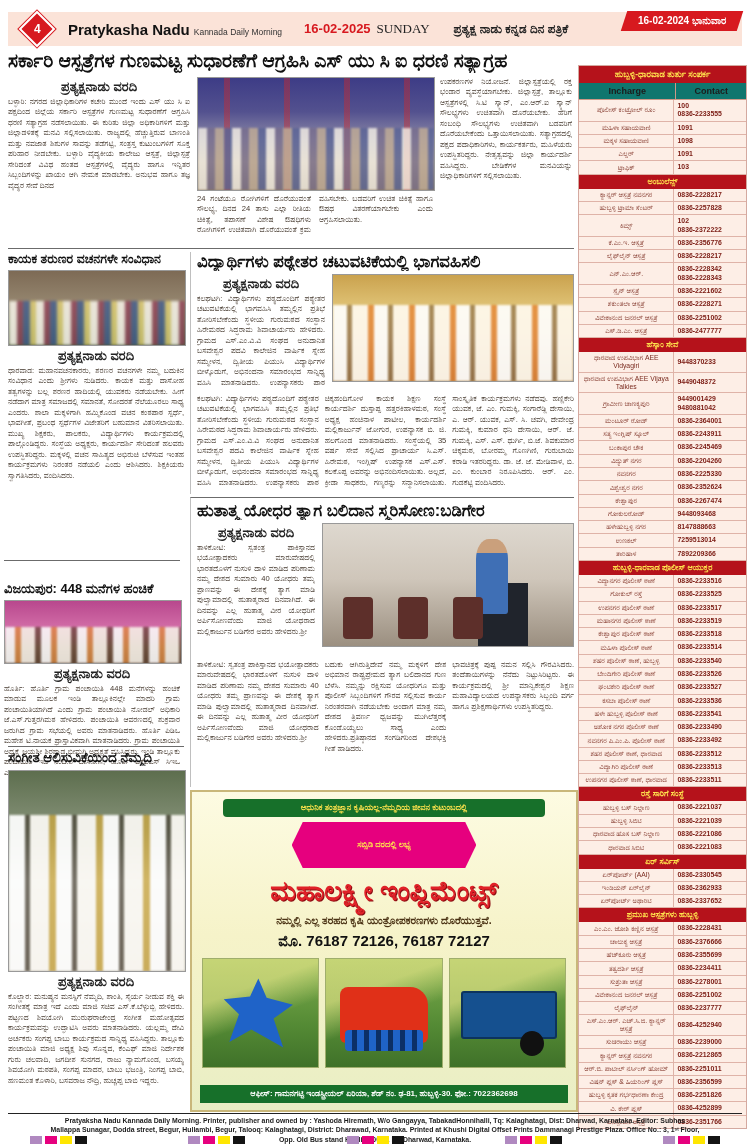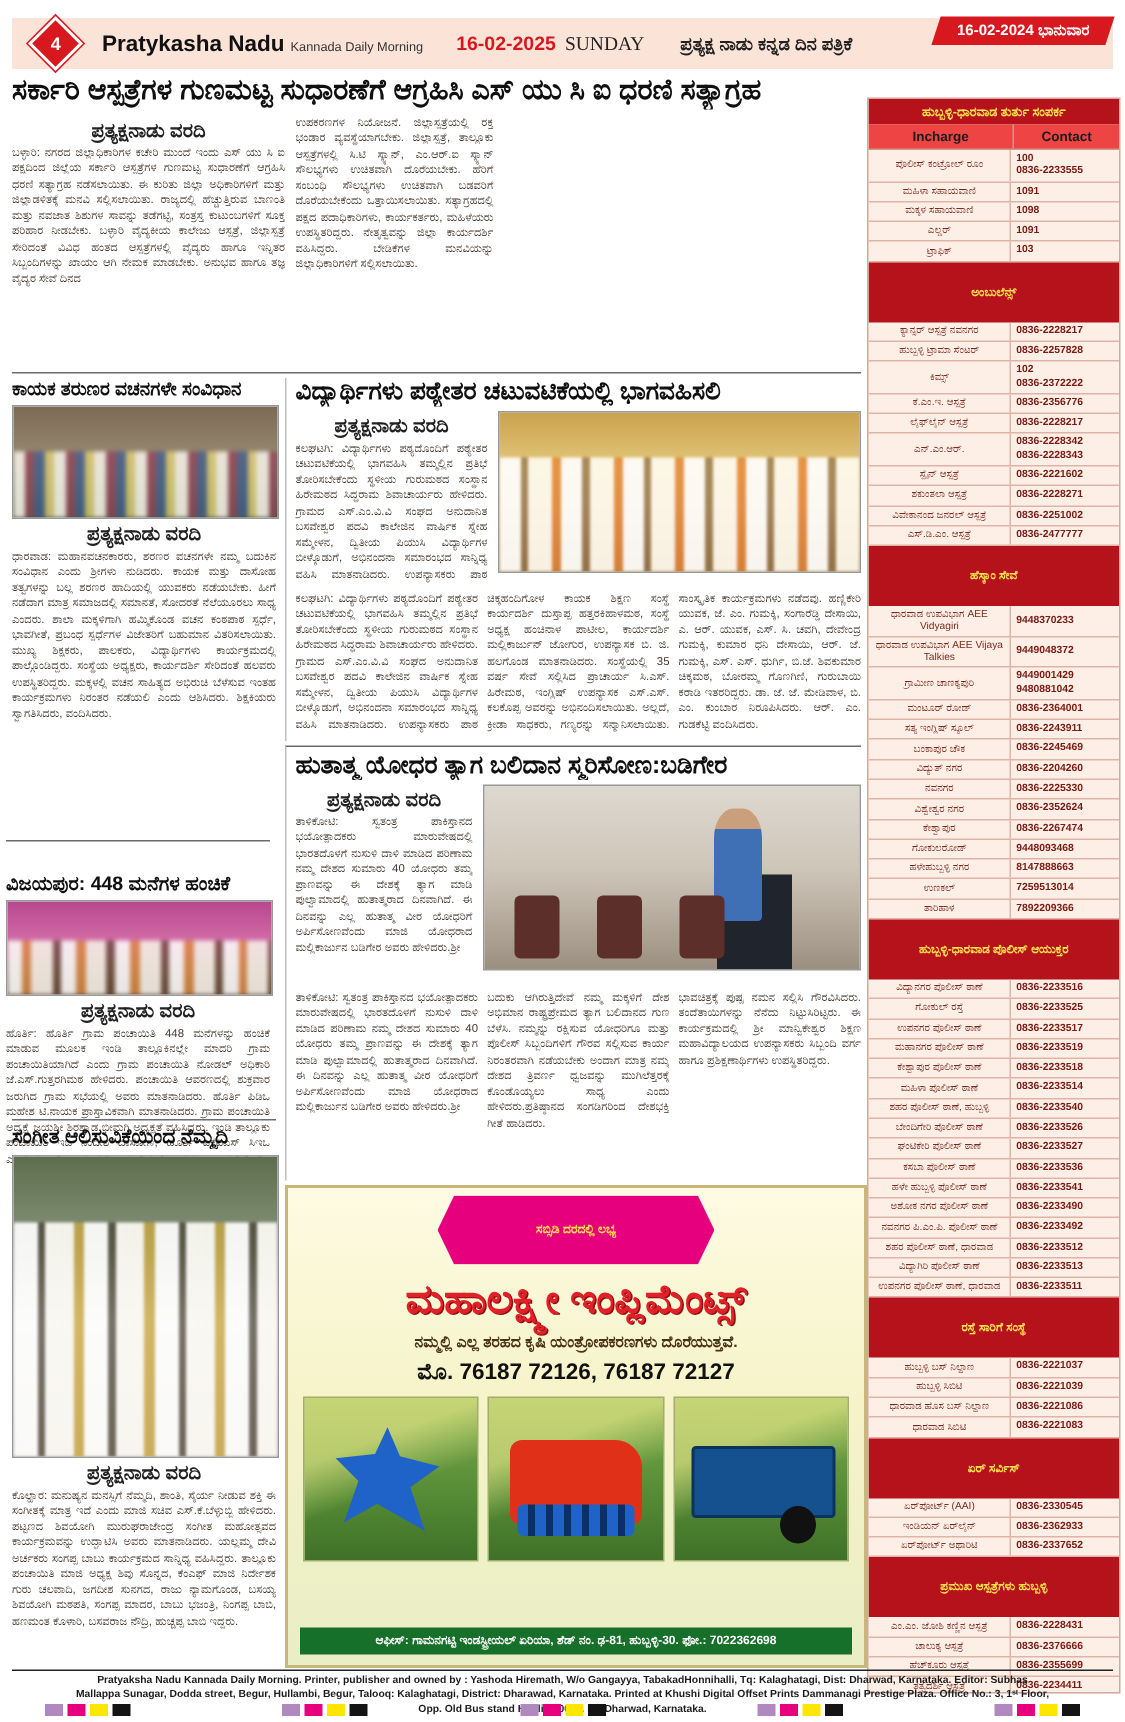--- a/index.html
+++ b/index.html
@@ -42,25 +42,25 @@
   .ph-meeting .chair{position:absolute;bottom:6%;width:12%;height:34%;background:#5d2f2a;border-radius:4px;}
   .ph-event{background:linear-gradient(180deg,#b8478d 0%,#d06aa5 40%,#8c6f62 75%,#665243 100%);}
   .ph-event:after{content:"";position:absolute;left:0;right:0;bottom:0;height:58%;background:
      repeating-linear-gradient(90deg,rgba(255,255,255,.85) 0 10px,rgba(230,140,60,.7) 10px 16px,rgba(250,245,235,.85) 16px 30px,rgba(90,60,40,.6) 30px 36px);filter:blur(1.3px);}
   .ph-felicit{background:linear-gradient(180deg,#5d6e4e 0%,#87937a 30%,#cfd2c6 55%,#b9b3a4 100%);}
   .ph-felicit:after{content:"";position:absolute;left:0;right:0;bottom:0;height:78%;background:
      repeating-linear-gradient(90deg,rgba(255,255,255,.92) 0 16px,rgba(60,50,40,.6) 16px 21px,rgba(252,250,245,.92) 21px 40px,rgba(210,170,60,.7) 40px 47px);filter:blur(1.1px);}
   
   .sidebar{position:absolute;left:578px;top:65px;width:167px;height:1062px;background:#fdeee6;border:1px solid #d4a9a0;overflow:hidden;}
   .sb-title{background:#b5121b;color:#ffe34d;font-size:8.5px;font-weight:bold;text-align:center;padding:3px 2px;}
-  .sb-head{display:flex;background:#ef4444;border-bottom:1px solid #c98;}
+  .sb-head{display:flex;background:#0f766e;border-bottom:1px solid #c98;}
   .sb-head div{font-size:9px;font-weight:bold;color:#1c1c1c;text-align:center;padding:3px 0;}
   .sb-head div:first-child{width:58%;border-right:1px solid #c98;}
   .sb-head div:last-child{width:42%;}
-  .sb-sec{background:#b5121b;color:#ffe34d;font-size:8px;font-weight:bold;text-align:center;padding:15px 2px;}
+  .sb-sec{background:#b5121b;color:#ffe34d;font-size:8px;font-weight:bold;text-align:center;padding:2px 2px;}
   .sb-row{display:flex;border-bottom:1px solid #dfb3a8;align-items:stretch;}
   .sb-name{width:58%;font-size:6.8px;color:#7a2a1e;text-align:center;padding:2px 2px;border-right:1px solid #dfb3a8;display:flex;align-items:center;justify-content:center;line-height:1.15;}
   .sb-contact{width:42%;font-size:6.9px;font-weight:bold;color:#7a1a12;padding:2px 3px;display:flex;align-items:center;white-space:pre-line;line-height:1.2;}
   
   .ad{position:absolute;left:190px;top:790px;width:384px;height:318px;border:2px solid #c9b77a;background:linear-gradient(180deg,#fdfbe2 0%,#f6f3c9 45%,#e9eec4 100%);overflow:hidden;}
   .ad-banner{margin:7px auto 0;width:82%;background:#17702a;color:#ffe34d;font-size:8.2px;font-weight:bold;text-align:center;padding:4px 4px;border-radius:4px;}
   .ad-ribbon{margin:5px auto 0;width:46%;background:#e6007e;color:#ffe34d;font-size:8.2px;font-weight:bold;text-align:center;padding:18px 4px;clip-path:polygon(6% 0,94% 0,100% 50%,94% 100%,6% 100%,0 50%);}
   .ad-title{margin-top:8px;text-align:center;font-size:27px;font-weight:bold;color:#e02128;text-shadow:1px 1px 0 #8a0d12;white-space:nowrap;}
   .ad-tag{margin-top:7px;text-align:center;font-size:10.5px;font-weight:bold;color:#4a3214;}
   .ad-phone{margin-top:5px;text-align:center;font-size:15px;font-weight:bold;color:#111;}
@@ -95,20 +95,24 @@
     <div class="date-badge"><span>16-02-2024 ಭಾನುವಾರ</span></div>
   </div>
 
   <div style="position:absolute;left:8px;top:50px;width:566px;height:194px;">
     <div class="headline" style="font-size:19px;line-height:1.2;">ಸರ್ಕಾರಿ ಆಸ್ಪತ್ರೆಗಳ ಗುಣಮಟ್ಟ ಸುಧಾರಣೆಗೆ ಆಗ್ರಹಿಸಿ ಎಸ್ ಯು ಸಿ ಐ ಧರಣಿ ಸತ್ಯಾಗ್ರಹ</div>
     <div style="display:flex;gap:7px;margin-top:4px;height:160px;">
       <div style="width:182px;">
         <div class="byline">ಪ್ರತ್ಯಕ್ಷನಾಡು ವರದಿ</div>
         <div class="btxt" style="height:146px;">ಬಳ್ಳಾರಿ: ನಗರದ ಜಿಲ್ಲಾಧಿಕಾರಿಗಳ ಕಚೇರಿ ಮುಂದೆ ಇಂದು ಎಸ್ ಯು ಸಿ ಐ ಪಕ್ಷದಿಂದ ಜಿಲ್ಲೆಯ ಸರ್ಕಾರಿ ಆಸ್ಪತ್ರೆಗಳ ಗುಣಮಟ್ಟ ಸುಧಾರಣೆಗೆ ಆಗ್ರಹಿಸಿ ಧರಣಿ ಸತ್ಯಾಗ್ರಹ ನಡೆಸಲಾಯಿತು. ಈ ಕುರಿತು ಜಿಲ್ಲಾ ಅಧಿಕಾರಿಗಳಿಗೆ ಮತ್ತು ಜಿಲ್ಲಾಡಳಿತಕ್ಕೆ ಮನವಿ ಸಲ್ಲಿಸಲಾಯಿತು. ರಾಜ್ಯದಲ್ಲಿ ಹೆಚ್ಚುತ್ತಿರುವ ಬಾಣಂತಿ ಮತ್ತು ನವಜಾತ ಶಿಶುಗಳ ಸಾವನ್ನು ತಡೆಗಟ್ಟಿ, ಸಂತ್ರಸ್ತ ಕುಟುಂಬಗಳಿಗೆ ಸೂಕ್ತ ಪರಿಹಾರ ನೀಡಬೇಕು. ಬಳ್ಳಾರಿ ವೈದ್ಯಕೀಯ ಕಾಲೇಜು ಆಸ್ಪತ್ರೆ, ಜಿಲ್ಲಾಸ್ಪತ್ರೆ ಸೇರಿದಂತೆ ವಿವಿಧ ಹಂತದ ಆಸ್ಪತ್ರೆಗಳಲ್ಲಿ ವೈದ್ಯರು ಹಾಗೂ ಇನ್ನಿತರ ಸಿಬ್ಬಂದಿಗಳನ್ನು ಖಾಯಂ ಆಗಿ ನೇಮಕ ಮಾಡಬೇಕು. ಅನುಭವ ಹಾಗೂ ತಜ್ಞ ವೈದ್ಯರ ಸೇವೆ ದಿನದ</div>
       </div>
+      <div style="width:236px;">
+        <div class="photo ph-crowd" style="width:236px;height:112px;"></div>
+        <div class="btxt" style="height:42px;margin-top:3px;column-count:2;column-gap:8px;">24 ಗಂಟೆಯೂ ರೋಗಿಗಳಿಗೆ ದೊರೆಯುವಂತೆ ಸೌಲಭ್ಯ, ದಿನದ 24 ತಾಸು ಎಲ್ಲಾ ರೀತಿಯ ಚಿಕಿತ್ಸೆ, ತಪಾಸಣೆ ವಿಶೇಷ ಔಷಧಿಗಳು ರೋಗಿಗಳಿಗೆ ಉಚಿತವಾಗಿ ದೊರೆಯುವಂತೆ ಕ್ರಮ ವಹಿಸಬೇಕು. ಬಡವರಿಗೆ ಉಚಿತ ಚಿಕಿತ್ಸೆ ಹಾಗೂ ಔಷಧ ವಿತರಣೆಯಾಗಬೇಕು ಎಂದು ಆಗ್ರಹಿಸಲಾಯಿತು.</div>
+      </div>
       <div style="width:132px;">
         <div class="btxt" style="height:158px;">ಉಪಕರಣಗಳ ನಿಯೋಜನೆ. ಜಿಲ್ಲಾಸ್ಪತ್ರೆಯಲ್ಲಿ ರಕ್ತ ಭಂಡಾರ ವ್ಯವಸ್ಥೆಯಾಗಬೇಕು. ಜಿಲ್ಲಾಸ್ಪತ್ರೆ, ತಾಲ್ಲೂಕು ಆಸ್ಪತ್ರೆಗಳಲ್ಲಿ ಸಿ.ಟಿ ಸ್ಕ್ಯಾನ್, ಎಂ.ಆರ್.ಐ ಸ್ಕ್ಯಾನ್ ಸೌಲಭ್ಯಗಳು ಉಚಿತವಾಗಿ ದೊರೆಯಬೇಕು. ಹೆರಿಗೆ ಸಂಬಂಧಿ ಸೌಲಭ್ಯಗಳು ಉಚಿತವಾಗಿ ಬಡವರಿಗೆ ದೊರೆಯಬೇಕೆಂದು ಒತ್ತಾಯಿಸಲಾಯಿತು. ಸತ್ಯಾಗ್ರಹದಲ್ಲಿ ಪಕ್ಷದ ಪದಾಧಿಕಾರಿಗಳು, ಕಾರ್ಯಕರ್ತರು, ಮಹಿಳೆಯರು ಉಪಸ್ಥಿತರಿದ್ದರು. ನೇತೃತ್ವವನ್ನು ಜಿಲ್ಲಾ ಕಾರ್ಯದರ್ಶಿ ವಹಿಸಿದ್ದರು. ಬೇಡಿಕೆಗಳ ಮನವಿಯನ್ನು ಜಿಲ್ಲಾಧಿಕಾರಿಗಳಿಗೆ ಸಲ್ಲಿಸಲಾಯಿತು.</div>
       </div>
     </div>
   </div>
 
   <div class="hline" style="top:248px;left:8px;width:566px;right:auto;"></div>
 
   <div style="position:absolute;left:8px;top:252px;width:176px;height:304px;">
     <div class="headline" style="font-size:12.5px;">ಕಾಯಕ ತರುಣರ ವಚನಗಳೇ ಸಂವಿಧಾನ</div>
@@ -163,20 +167,21 @@
   </div>
 
   <div style="position:absolute;left:8px;top:746px;width:176px;height:362px;border-top:1px solid #6b6b6b;padding-top:3px;">
     <div class="headline" style="font-size:13.5px;">ಸಂಗೀತ ಆಲಿಸುವಿಕೆಯಿಂದ ನೆಮ್ಮದಿ</div>
     <div class="photo ph-felicit" style="width:176px;height:200px;margin-top:4px;"></div>
     <div class="byline">ಪ್ರತ್ಯಕ್ಷನಾಡು ವರದಿ</div>
     <div class="btxt" style="height:128px;">ಕೊಲ್ಹಾರ: ಮನುಷ್ಯನ ಮನಸ್ಸಿಗೆ ನೆಮ್ಮದಿ, ಶಾಂತಿ, ಸೈರ್ಯ ನೀಡುವ ಶಕ್ತಿ ಈ ಸಂಗೀತಕ್ಕೆ ಮಾತ್ರ ಇದೆ ಎಂದು ಮಾಜಿ ಸಚಿವ ಎಸ್.ಕೆ.ಬೆಳ್ಳುಬ್ಬಿ ಹೇಳಿದರು. ಪಟ್ಟಣದ ಶಿವಯೋಗಿ ಮುರುಘರಾಜೇಂದ್ರ ಸಂಗೀತ ಮಹೋತ್ಸವದ ಕಾರ್ಯಕ್ರಮವನ್ನು ಉದ್ಘಾಟಿಸಿ ಅವರು ಮಾತನಾಡಿದರು. ಯಲ್ಲಮ್ಮ ದೇವಿ ಅರ್ಚಕರು ಸಂಗಪ್ಪ ಬಾಬು ಕಾರ್ಯಕ್ರಮದ ಸಾನ್ನಿಧ್ಯ ವಹಿಸಿದ್ದರು. ತಾಲ್ಲೂಕು ಪಂಚಾಯಿತಿ ಮಾಜಿ ಅಧ್ಯಕ್ಷ ಶಿವು ಸೊನ್ನದ, ಕೆಂಎಫ್ ಮಾಜಿ ನಿರ್ದೇಶಕ ಗುರು ಚಲವಾದಿ, ಜಗದೀಶ ಸುನಗದ, ರಾಜು ನ್ಯಾಮಗೊಂಡ, ಬಸಯ್ಯ ಶಿವಯೋಗಿ ಮಠಪತಿ, ಸಂಗಪ್ಪ ಮಾದರ, ಬಾಬು ಭಜಂತ್ರಿ, ನಿಂಗಪ್ಪ ಬಾಬಿ, ಹಣಮಂತ ಕೊಳಾರಿ, ಬಸವರಾಜ ನೌದ್ರಿ, ಹುಚ್ಚಪ್ಪ ಬಾಬಿ ಇದ್ದರು.</div>
   </div>
 
   <div class="ad">
+    <div class="ad-banner">ಆಧುನಿಕ ತಂತ್ರಜ್ಞಾನ ಕೃಷಿಯಲ್ಲ-ನೆಮ್ಮದಿಯ ಜೀವನ ಕುಟುಂಬದಲ್ಲಿ</div>
     <div class="ad-ribbon">ಸಬ್ಸಿಡಿ ದರದಲ್ಲಿ ಲಭ್ಯ</div>
     <div class="ad-title">ಮಹಾಲಕ್ಷ್ಮೀ ಇಂಪ್ಲಿಮೆಂಟ್ಸ್</div>
     <div class="ad-tag">ನಮ್ಮಲ್ಲಿ ಎಲ್ಲ ತರಹದ ಕೃಷಿ ಯಂತ್ರೋಪಕರಣಗಳು ದೊರೆಯುತ್ತವೆ.</div>
     <div class="ad-phone">ಮೊ. 76187 72126, 76187 72127</div>
     <div class="ad-products">
       <div class="ad-prod">
           <div class="shape-plough"></div>
         </div>
       <div class="ad-prod">
           <div class="shape-tiller"></div>

